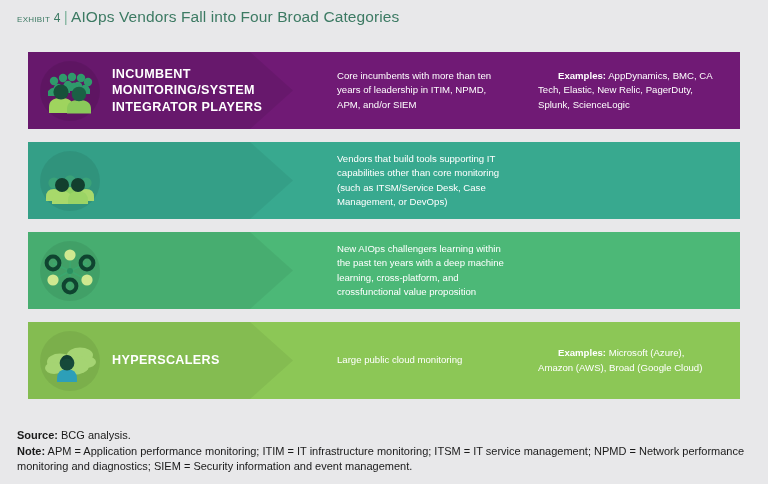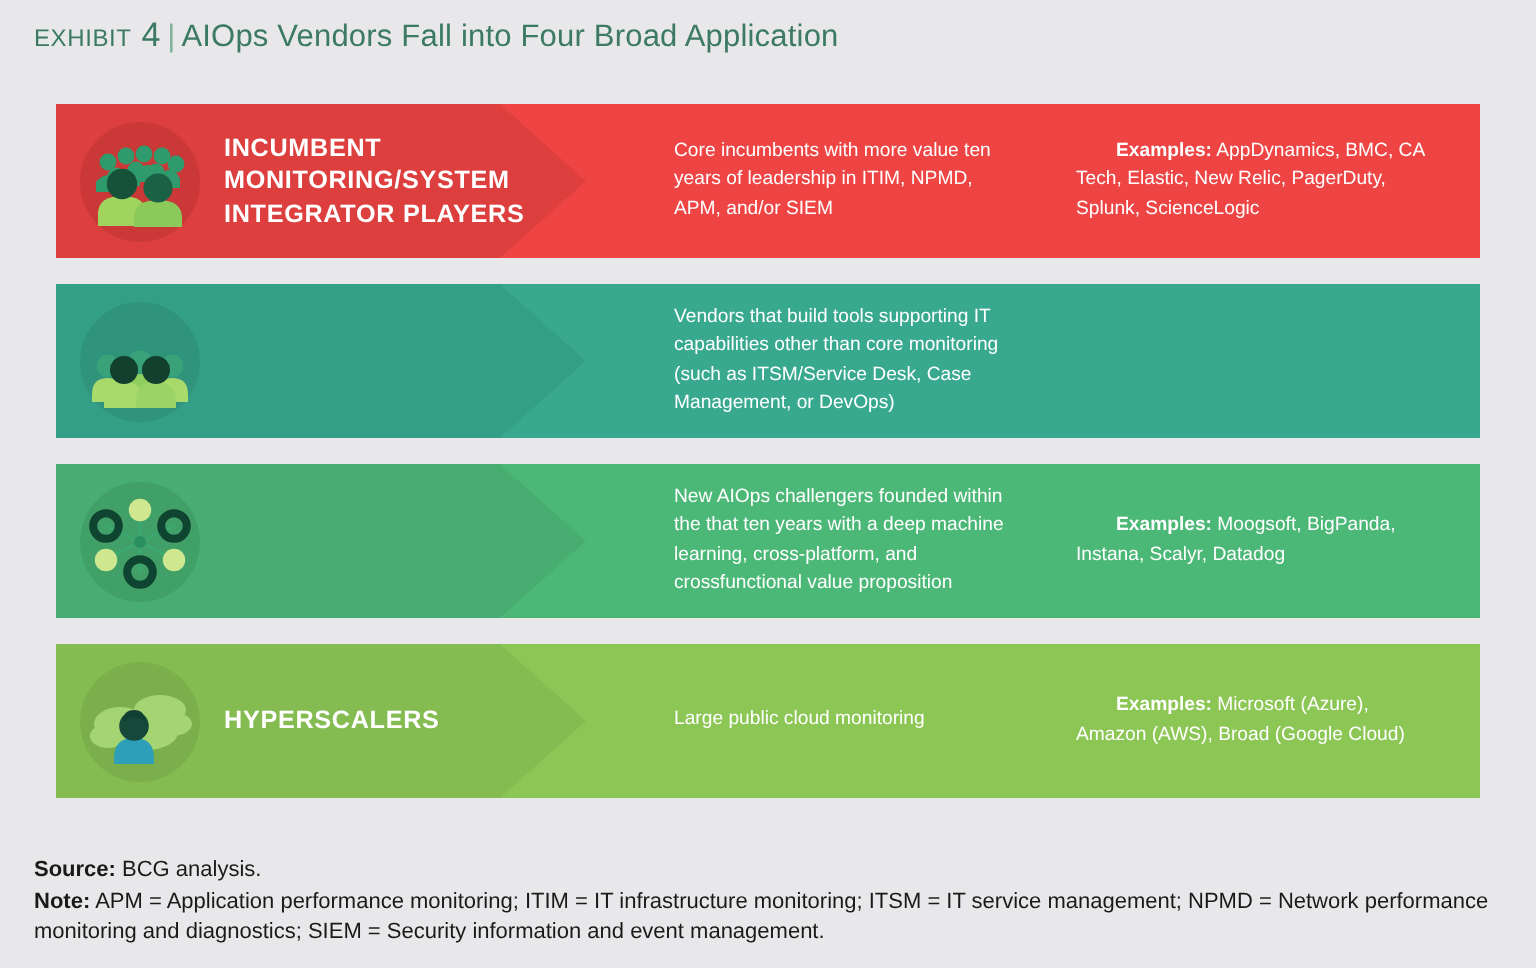--- a/index.html
+++ b/index.html
@@ -21,21 +21,21 @@
     left: 17px;
     top: 8px;
     font-size: 15.5px;
     color: #3c7a63;
     letter-spacing: 0.1px;
     white-space: nowrap;
   }
   #exhibit-title .ex-label {
     font-variant: small-caps;
     text-transform: lowercase;
-    font-size: 17px;
+    font-size: 12px;
     letter-spacing: 0.3px;
   }
   #exhibit-title .ex-label::first-letter {
     font-size: 15.5px;
   }
   #exhibit-title .ex-sep {
     color: #7fb39c;
     padding: 0 3px;
     font-weight: 300;
   }
@@ -58,21 +58,21 @@
   
   .chevron {
     position: absolute;
     left: 0;
     top: 0;
     width: 265px;
     height: 100%;
     clip-path: polygon(0 0, 222px 0, 265px 50%, 222px 100%, 0 100%);
     pointer-events: none;
   }
-  .band.b1 { background: #ef4444; }
+  .band.b1 { background: #701a75; }
   .band.b1 .chevron { background: rgba(0,0,0,0.075); }
   .band.b2 { background: #38a98f; }
   .band.b2 .chevron { background: rgba(0,0,0,0.055); }
   .band.b3 { background: #4cb877; }
   .band.b3 .chevron { background: rgba(0,0,0,0.055); }
   .band.b4 { background: #8cc756; }
   .band.b4 .chevron { background: rgba(0,0,0,0.055); }
 
   
   .icon-disc {
@@ -146,21 +146,21 @@
     line-height: 1.42;
     color: #1a1a1a;
   }
   #footnotes .fn-label { font-weight: bold; }
   #footnotes .fn-line { margin: 0; }
 </style>
 </head>
 <body>
 
 <div id="exhibit-title">
-  <span class="ex-label">Exhibit 4</span><span class="ex-sep">|</span><span>AIOps Vendors Fall into Four Broad Application</span>
+  <span class="ex-label">Exhibit 4</span><span class="ex-sep">|</span><span>AIOps Vendors Fall into Four Broad Categories</span>
 </div>
 
 <div id="bands">
 
   <div class="band b1">
     <div class="chevron"></div>
     <div class="icon-disc">
       <svg viewBox="0 0 60 60" xmlns="http://www.w3.org/2000/svg">
         <g fill="#2f9a6b">
           <circle cx="14" cy="20" r="4.2"></circle>
@@ -179,21 +179,21 @@
         </g>
         <g>
           <path d="M9 46 q0 -9 12 -9 q12 0 12 9 v6 h-24 z" fill="#9fd45e"></path>
           <circle cx="21" cy="31" r="7.6" fill="#16513a"></circle>
           <path d="M27 48 q0 -9 12 -9 q12 0 12 9 v4.5 h-24 z" fill="#8ac95a"></path>
           <circle cx="39" cy="33" r="7.3" fill="#1b6145"></circle>
         </g>
       </svg>
     </div>
     <div class="cat-title">INCUMBENT MONITORING/SYSTEM INTEGRATOR PLAYERS</div>
-    <div class="desc">Core incumbents with more value ten years of leadership in ITIM, NPMD, APM, and/or SIEM</div>
+    <div class="desc">Core incumbents with more than ten years of leadership in ITIM, NPMD, APM, and/or SIEM</div>
     <div class="examples">
       <div><span class="ex-bold">Examples:</span>
       <span>AppDynamics, BMC, CA Tech, Elastic, New Relic, PagerDuty, Splunk, ScienceLogic</span></div>
     </div>
   </div>
 
   <div class="band b2">
     <div class="chevron"></div>
     <div class="icon-disc">
       <svg viewBox="0 0 60 60" xmlns="http://www.w3.org/2000/svg">
@@ -228,25 +228,21 @@
         </g>
         <circle cx="30" cy="30" r="3" fill="#2a8f60"></circle>
         <circle cx="13" cy="22" r="6.4" fill="none" stroke="#0f4430" stroke-width="4"></circle>
         <circle cx="47" cy="22" r="6.4" fill="none" stroke="#0f4430" stroke-width="4"></circle>
         <circle cx="30" cy="45" r="6.4" fill="none" stroke="#0f4430" stroke-width="4"></circle>
         <circle cx="30" cy="14" r="5.6" fill="#cfe890"></circle>
         <circle cx="13" cy="39" r="5.6" fill="#cfe890"></circle>
         <circle cx="47" cy="39" r="5.6" fill="#cfe890"></circle>
       </svg>
     </div>
-    <div class="desc">New AIOps challengers founded within the that ten years with a deep machine learning, cross-platform, and crossfunctional value proposition</div>
-    <div class="examples">
-      <div><span class="ex-bold">Examples:</span>
-      <span>Moogsoft, BigPanda, Instana, Scalyr, Datadog</span></div>
-    </div>
+    <div class="desc">New AIOps challengers learning within the past ten years with a deep machine learning, cross-platform, and crossfunctional value proposition</div>
   </div>
 
   <div class="band b4">
     <div class="chevron"></div>
     <div class="icon-disc">
       <svg viewBox="0 0 60 60" xmlns="http://www.w3.org/2000/svg">
         <g fill="#a5d473">
           <ellipse cx="40" cy="24" rx="13" ry="7.5"></ellipse>
           <ellipse cx="46" cy="31" rx="10" ry="6"></ellipse>
           <ellipse cx="20" cy="31" rx="13" ry="8.5"></ellipse>

